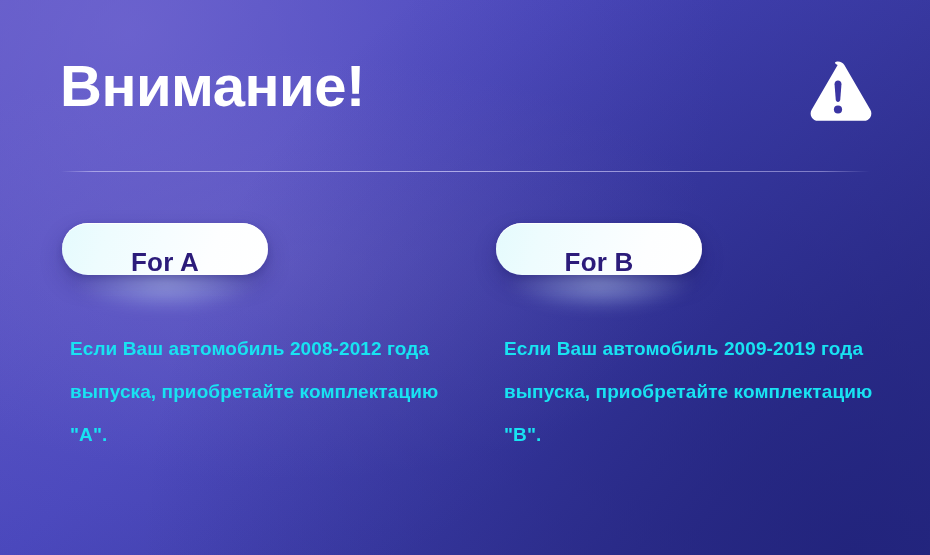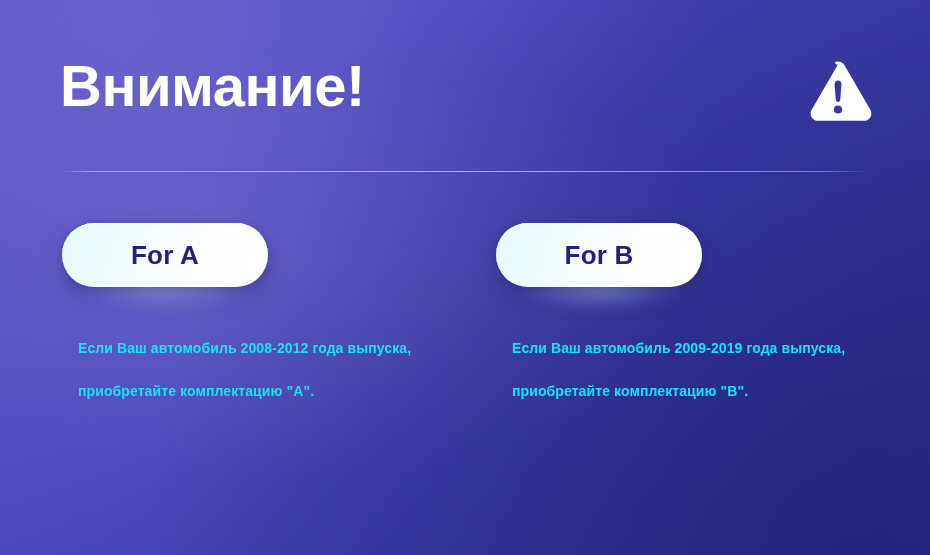--- a/index.html
+++ b/index.html
@@ -104,46 +104,46 @@
     top: 34px;
     width: 180px;
     height: 52px;
     border-radius: 50%;
     background: radial-gradient(ellipse at center, rgba(205,225,255,0.55) 0%, rgba(190,210,255,0.25) 45%, rgba(180,200,255,0) 75%);
     filter: blur(7px);
   }
   .pill {
     position: relative;
     width: 206px;
-    height: 64px;
+    height: 52px;
     border-radius: 34px;
     background: linear-gradient(108deg, #e4fbfd 0%, #eefcfe 22%, #f6fdff 48%, #fdfeff 72%, #ffffff 100%);
     box-shadow: 0 10px 22px rgba(25,20,90,0.28),
                 0 2px 6px rgba(25,20,90,0.18),
                 inset 0 1px 0 rgba(255,255,255,0.9);
     display: flex;
-    align-items: center;
+    align-items: flex-end;
     justify-content: center;
   }
   .pill-label {
     font-size: 26px;
     font-weight: 700;
     color: #2b1b7a;
     letter-spacing: 0.2px;
     line-height: 1;
     white-space: nowrap;
   }
 
   .col-text {
     position: absolute;
     top: 327px;
-    left: 16px;
+    left: 8px;
     width: 390px;
     margin: 0;
-    font-size: 14px;
+    font-size: 19px;
     font-weight: 700;
     line-height: 43px;
     color: #18e3f2;
     letter-spacing: 0.1px;
   }
 </style>
 </head>
 <body>
 
 <div id="stage">

